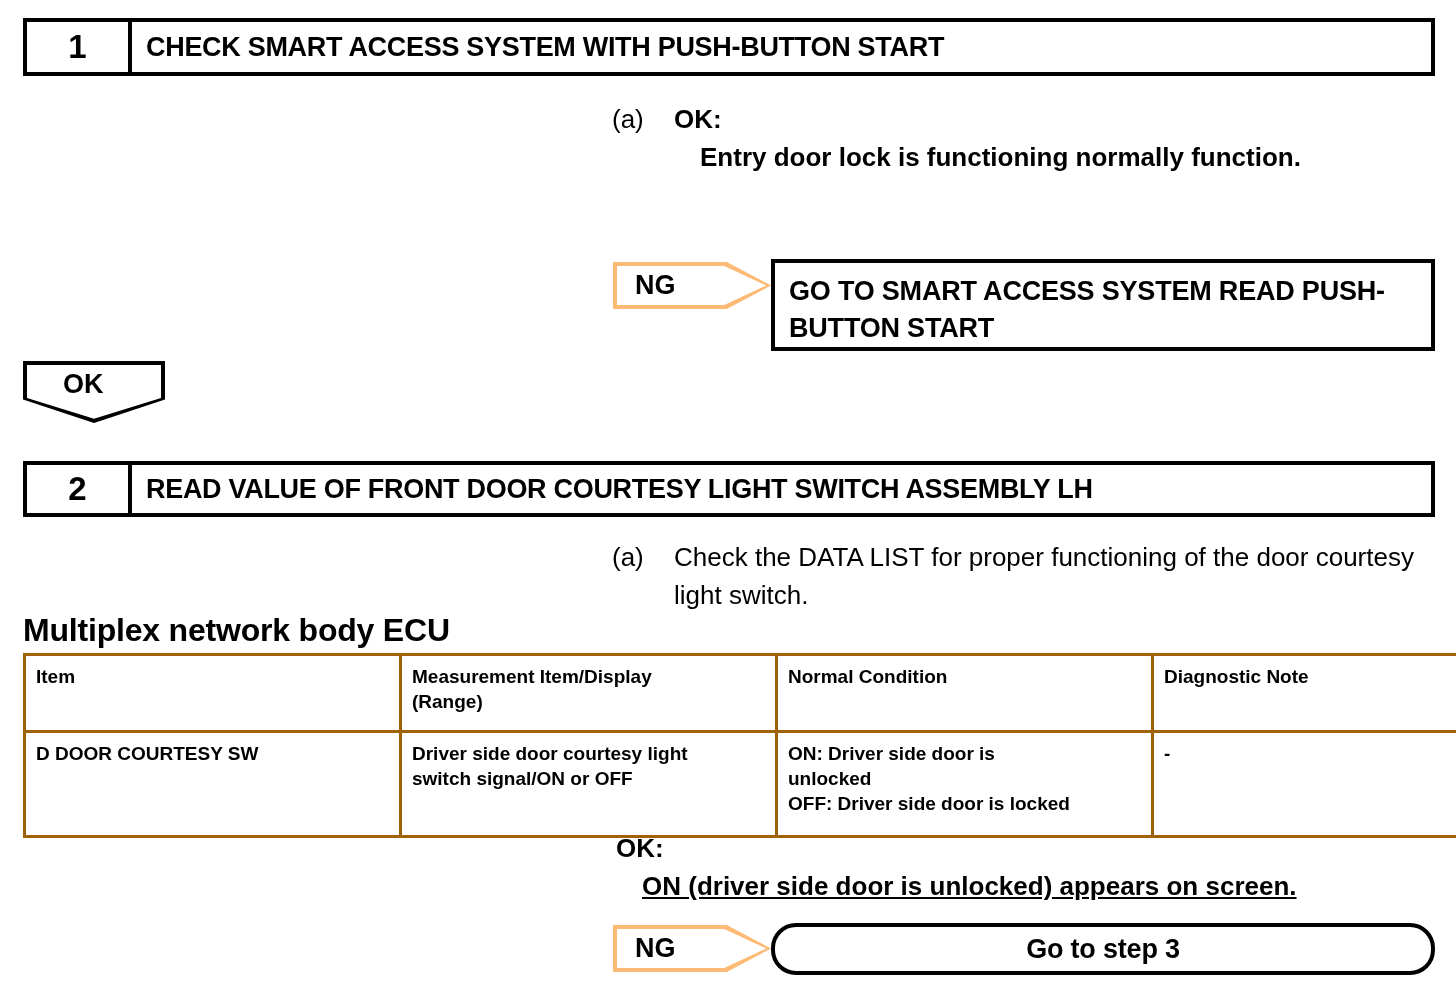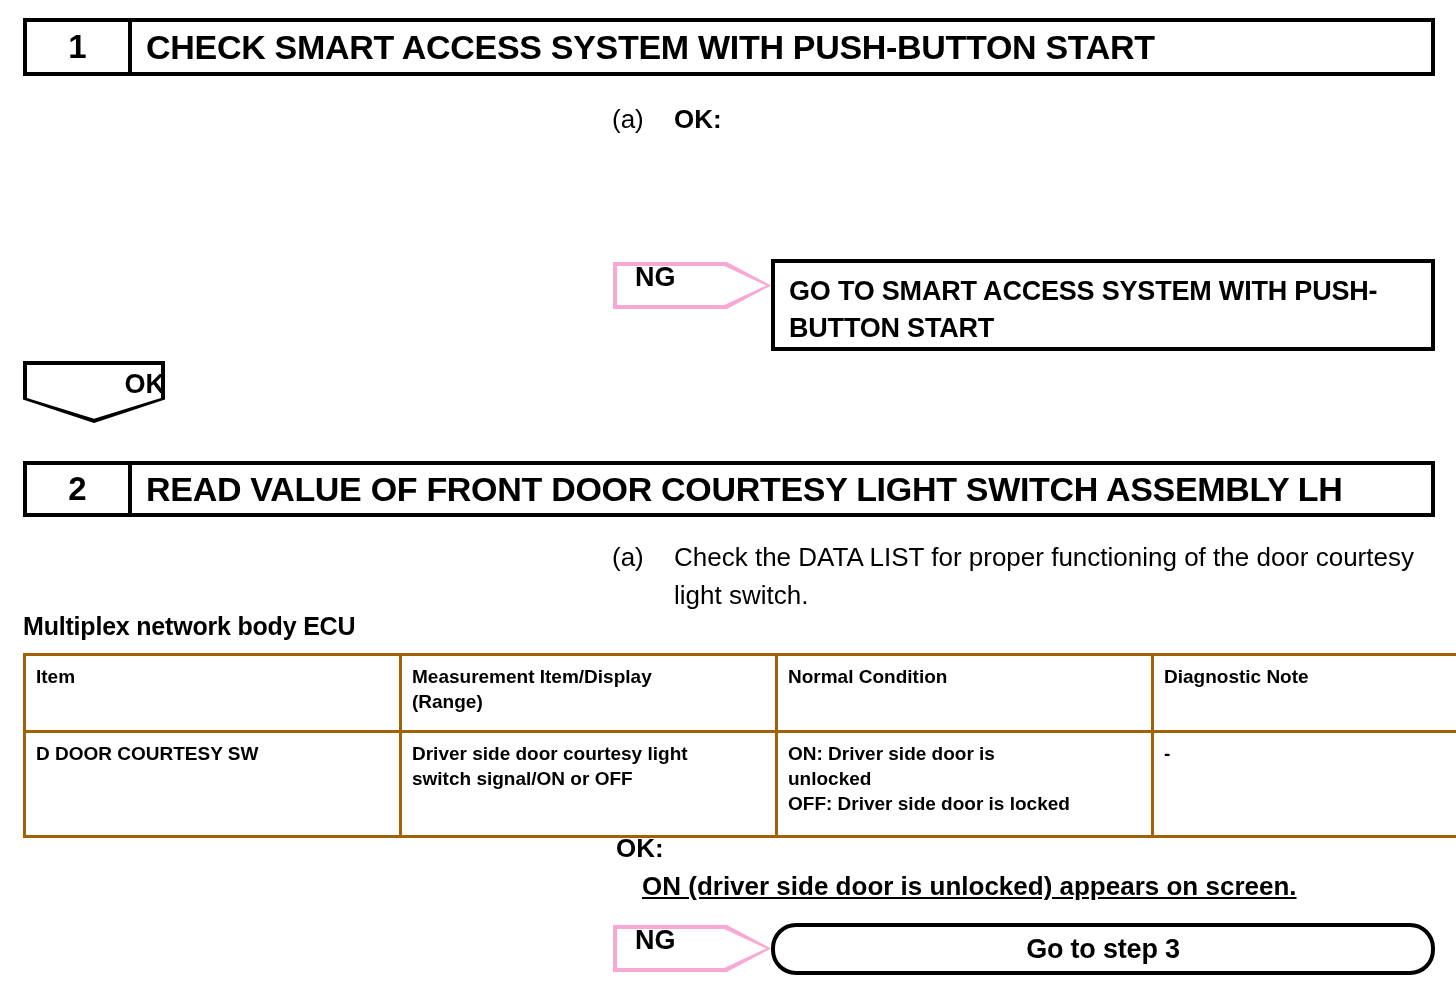--- a/index.html
+++ b/index.html
@@ -41,21 +41,21 @@
     align-items: center;
     justify-content: center;
     font-size: 33px;
     font-weight: bold;
     letter-spacing: 0px;
   }
   .step-title {
     display: flex;
     align-items: center;
     padding-left: 14px;
-    font-size: 34px;
+    font-size: 27px;
     font-weight: bold;
     letter-spacing: -0.3px;
     white-space: nowrap;
   }
 
   
   .item-block {
     position: absolute;
     display: flex;
     align-items: flex-start;
@@ -87,24 +87,25 @@
     font-size: 26px;
     line-height: 38px;
   }
   .ok-block .ok-label { font-weight: bold; display: block; }
   .ok-block .ok-value { font-weight: bold; display: block; padding-left: 26px; text-decoration: underline; }
 
   
   .ng-arrow {
     position: absolute;
     box-sizing: border-box;
-    background: #f9a8d4;
+    background: #fdba74;
     -webkit-clip-path: polygon(0 0, 72% 0, 100% 50%, 72% 100%, 0 100%);
     clip-path: polygon(0 0, 72% 0, 100% 50%, 72% 100%, 0 100%);
     display: flex;
+    align-items: center;
   }
   .ng-arrow .inner {
     position: absolute;
     left: 4px; top: 4px; right: 4px; bottom: 4px;
     background: #fff;
     -webkit-clip-path: polygon(0 0, 71.5% 0, 99.6% 50%, 71.5% 100%, 0 100%);
     clip-path: polygon(0 0, 71.5% 0, 99.6% 50%, 71.5% 100%, 0 100%);
   }
   .ng-arrow .ng-text {
     position: relative;
@@ -123,22 +124,22 @@
   }
   .ok-arrow .inner {
     position: absolute;
     left: 4px; top: 4px; right: 4px; bottom: 4px;
     background: #fff;
     -webkit-clip-path: polygon(0 0, 100% 0, 100% 61%, 50% 99.5%, 0 61%);
     clip-path: polygon(0 0, 100% 0, 100% 61%, 50% 99.5%, 0 61%);
   }
   .ok-arrow .ok-text {
     position: absolute;
-    left: 4px; right: 0; top: 8px;
-    text-align: right;
+    left: 16px; right: 0; top: 8px;
+    text-align: left;
     font-size: 27px;
     font-weight: bold;
     z-index: 2;
     margin-left: 24px;
   }
 
   
   .result-box {
     position: absolute;
     box-sizing: border-box;
@@ -154,21 +155,21 @@
     padding: 16px;
     display: flex;
     align-items: center;
     justify-content: center;
     border-radius: 25px;
   }
 
   
   .table-caption {
     position: absolute;
-    font-size: 25px;
+    font-size: 32px;
     font-weight: bold;
     letter-spacing: -0.2px;
   }
 
   
   .data-table {
     position: absolute;
     border-collapse: collapse;
     background: #fff;
     table-layout: fixed;
@@ -195,30 +196,31 @@
 
   <div class="step-header" style="left:23px; top:18px; width:1412px; height:58px;">
     <div class="step-number">1</div>
     <div class="step-title">CHECK SMART ACCESS SYSTEM WITH PUSH-BUTTON START</div>
   </div>
 
   <div class="item-block" style="left:612px; top:100px; width:830px;">
     <div class="item-marker">(a)</div>
     <div class="item-body">
       <span class="ok-label">OK:</span>
+      <span class="ok-value">Entry door lock is functioning normally function.</span>
     </div>
   </div>
 
   <div class="ng-arrow" style="left:613px; top:262px; width:158px; height:47px;">
     <div class="inner"></div>
     <span class="ng-text">NG</span>
   </div>
 
   <div class="result-box" style="left:771px; top:259px; width:664px; height:92px;">
-    <span>GO TO SMART ACCESS SYSTEM WITH PUSH-BUTTON START</span>
+    <span>GO TO SMART ACCESS SYSTEM READ PUSH-BUTTON START</span>
   </div>
 
   <div class="ok-arrow" style="left:23px; top:361px; width:142px; height:62px;">
     <div class="inner"></div>
     <span class="ok-text">OK</span>
   </div>
 
   <div class="step-header" style="left:23px; top:461px; width:1412px; height:56px;">
     <div class="step-number">2</div>
     <div class="step-title">READ VALUE OF FRONT DOOR COURTESY LIGHT SWITCH ASSEMBLY LH</div>

